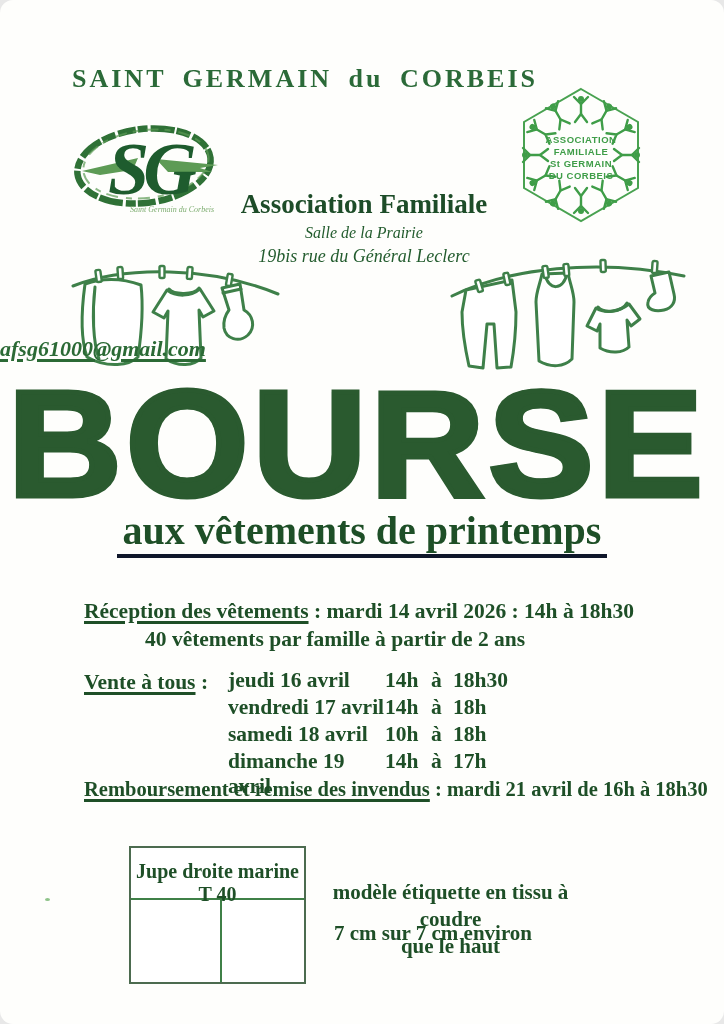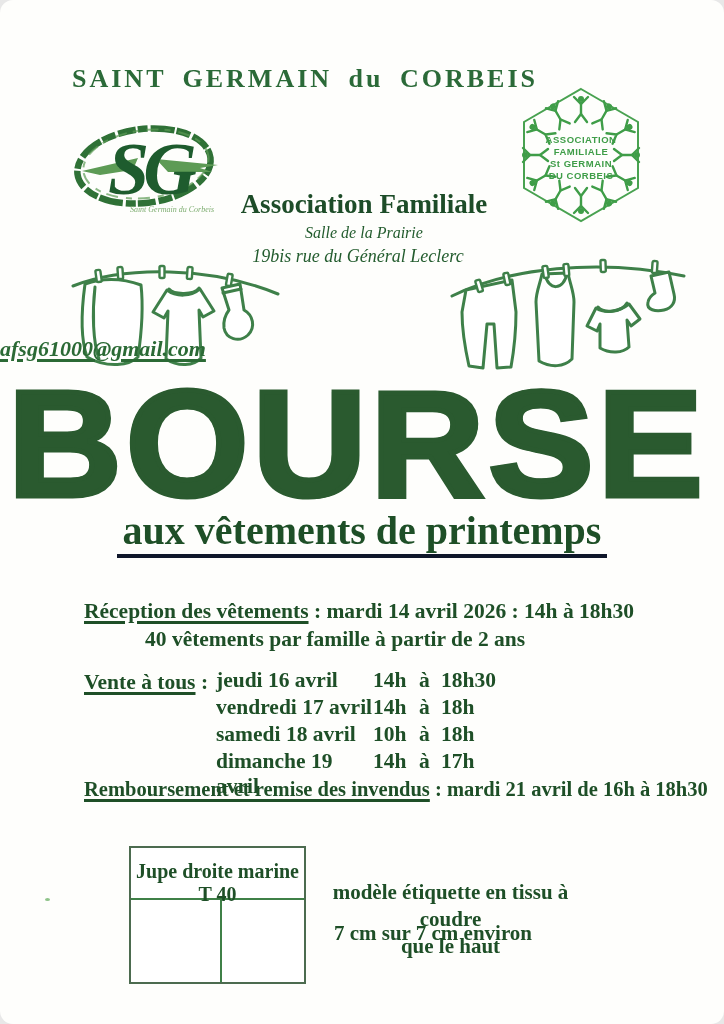--- a/index.html
+++ b/index.html
@@ -17,21 +17,21 @@
   }
   .assoc{
     left:204px; top:189px; width:320px; text-align:center;
     font-size:27px; font-weight:bold; color:#1d4c28;
   }
   .venue{
     left:204px; top:224px; width:320px; text-align:center;
     font-size:16px; font-style:italic; color:#235c2e;
   }
   .address{
-    left:198px; top:246px; width:320px; text-align:center;
+    left:204px; top:246px; width:320px; text-align:center;
     font-size:18px; font-style:italic; color:#235c2e;
   }
   .email-wrap{ left:0; top:336px; width:724px; }
   .email-text{
     font-size:22px; font-weight:bold; font-style:italic; color:#2b6a35;
     text-decoration:underline; text-decoration-thickness:2.5px; text-underline-offset:3px;
   }
   .bourse{
     left:8px; top:369px;
     font-family:"Liberation Sans", sans-serif;
@@ -48,21 +48,21 @@
   }
   .u{
     text-decoration:underline; text-decoration-thickness:2.5px; text-underline-offset:3px;
   }
   .body-line{ font-size:21.5px; font-weight:bold; color:#1e4f27; white-space:nowrap; }
   .reception1{ left:84px; top:599px; }
   .reception2{ left:145px; top:627px; }
   .sale-label{ left:84px; top:670px; }
   .sale-rows{ left:216px; top:668px; width:330px; }
   .sale-row{ display:flex; height:27px; font-size:21.5px; font-weight:bold; color:#1e4f27; }
-  .sale-row .day{ width:157px; }
+  .sale-row .day{ width:157px;margin-left:12px; }
   .sale-row .t1{ width:46px; }
   .sale-row .sep{ width:22px; }
   .refund{ left:84px; top:778px; font-size:20.5px; }
   .tag-box{
     left:129px; top:846px; width:177px; height:138px;
     border:2px solid #4c6b4f; box-sizing:border-box; background:#fff;
   }
   .tag-top{
     height:52px; border-bottom:2px solid #3f8047; box-sizing:border-box;
     text-align:center; font-size:20px; font-weight:bold; color:#1e4f27;

